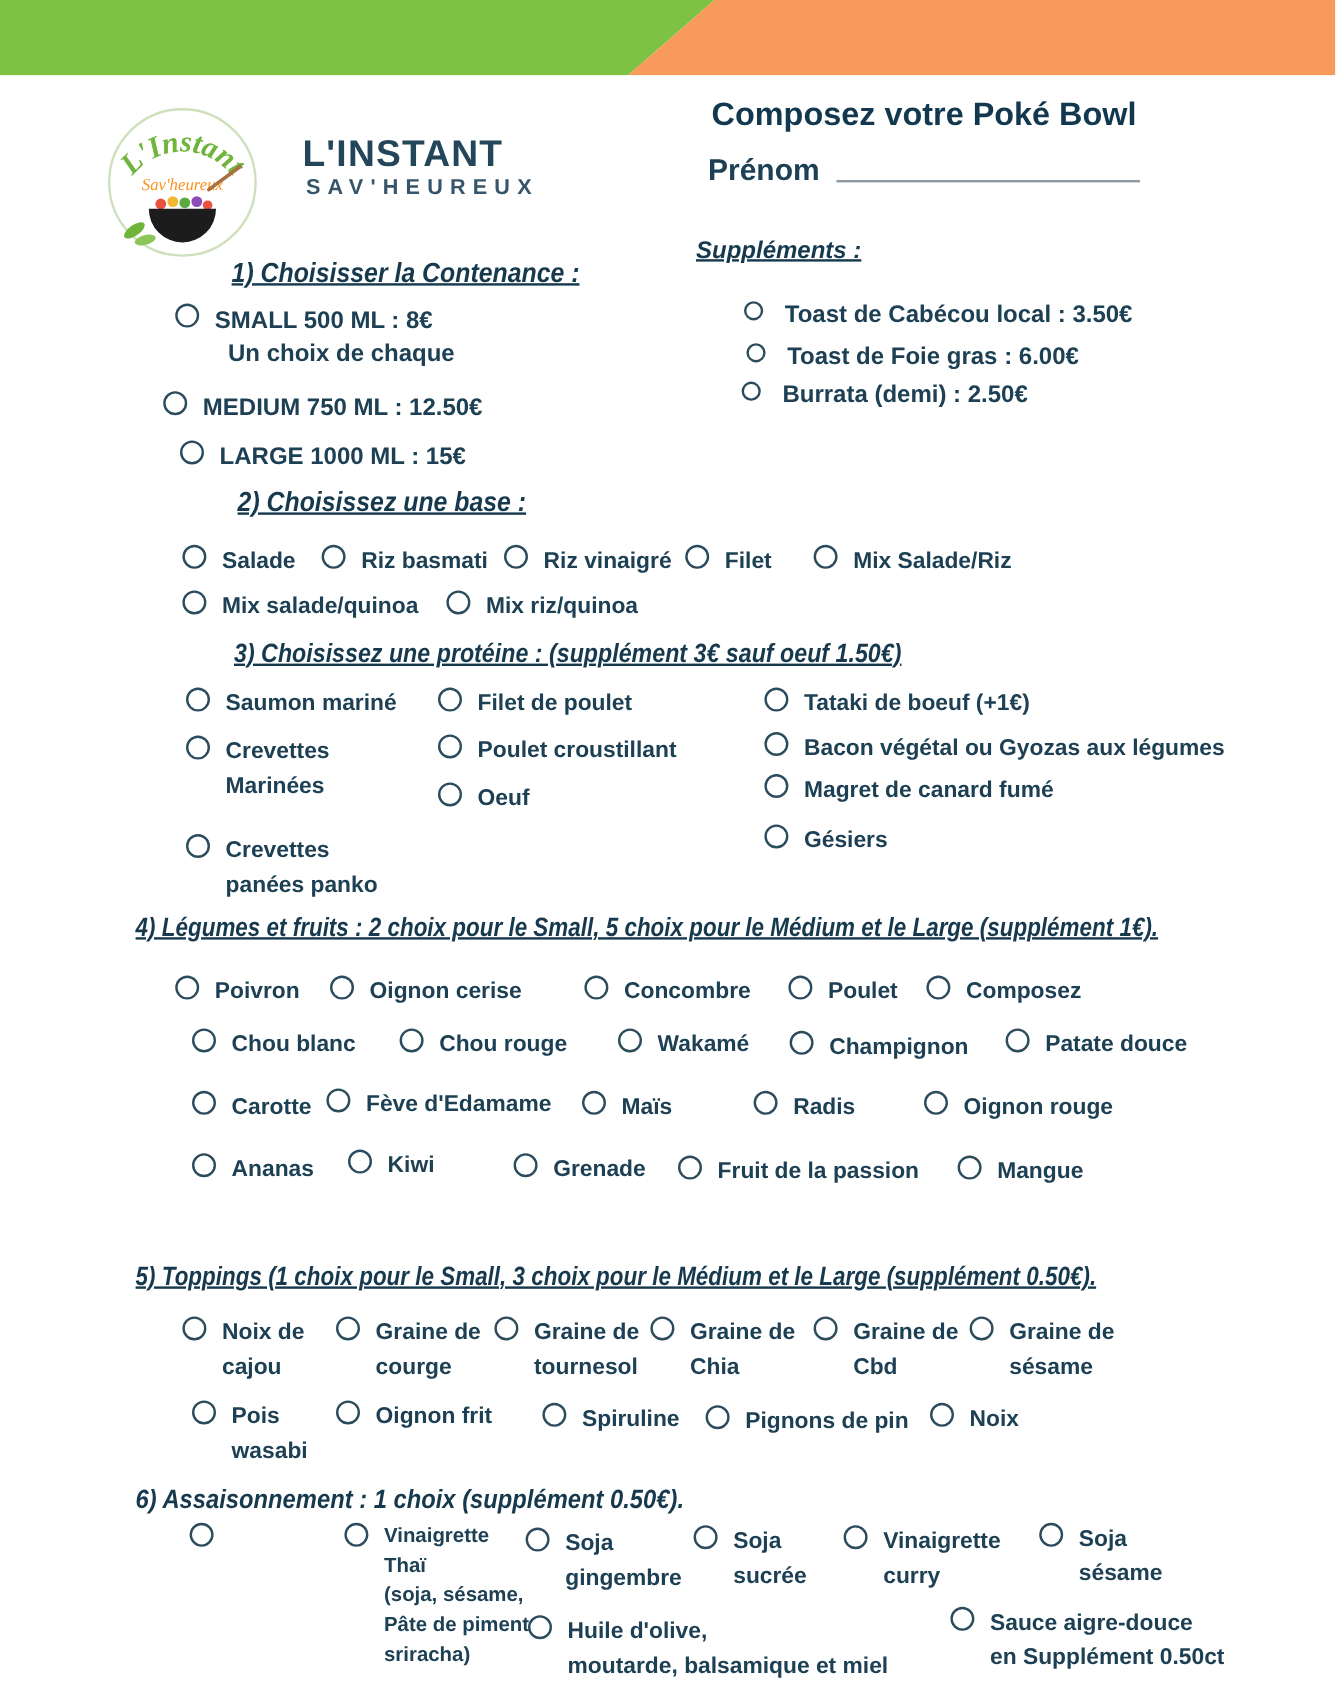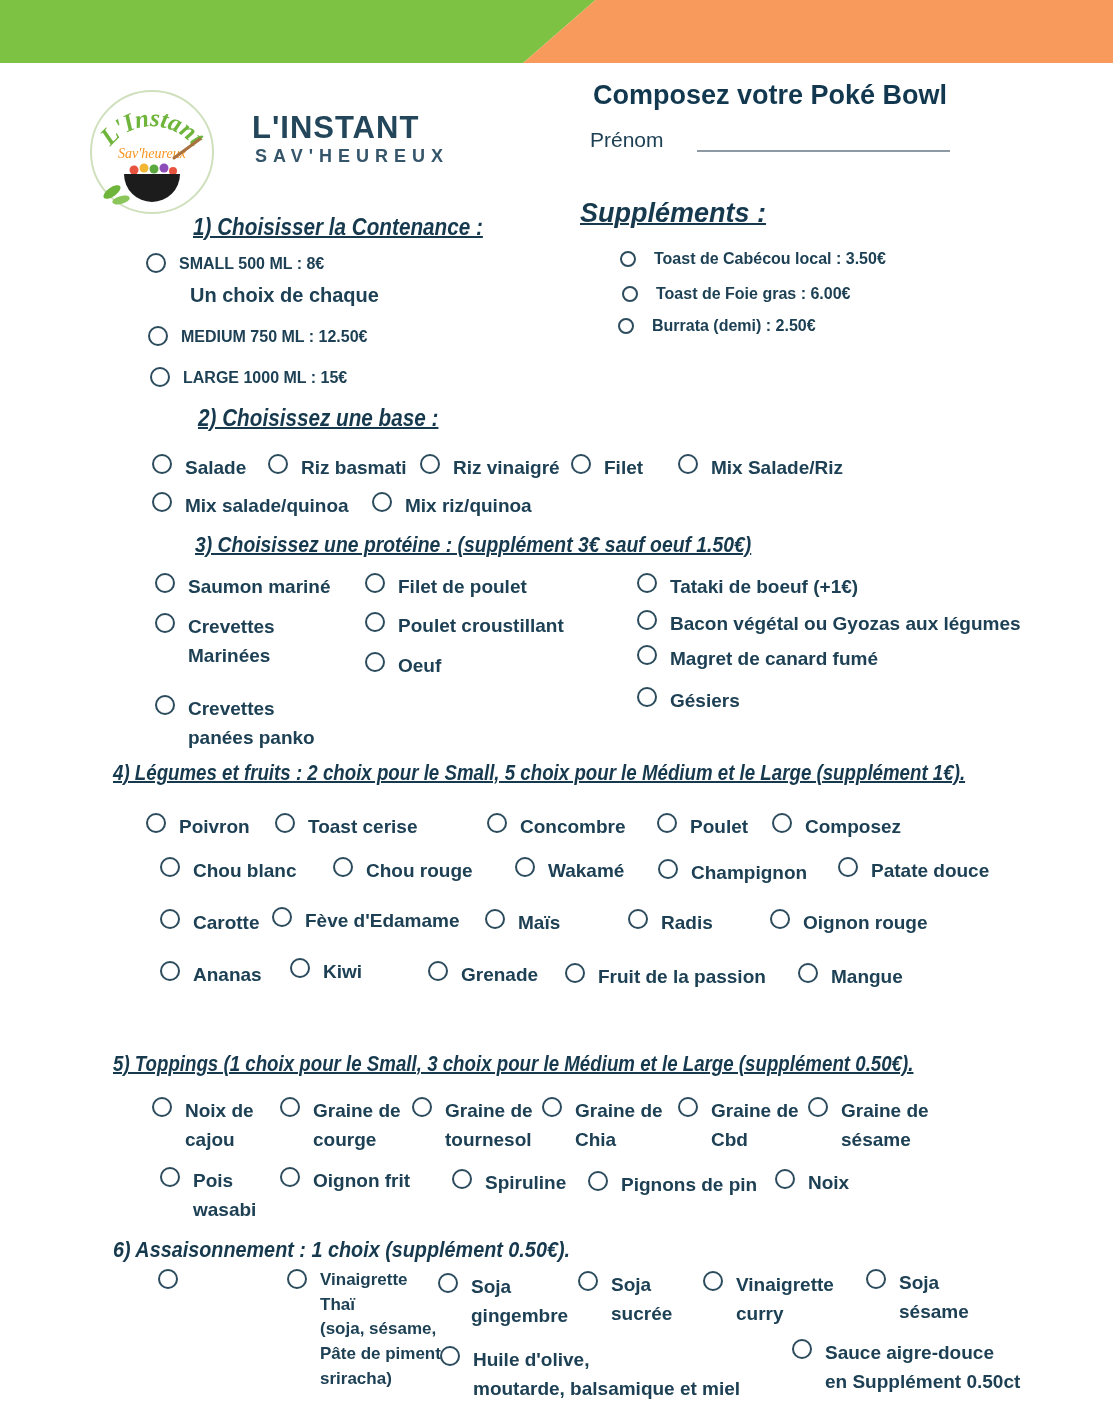--- a/index.html
+++ b/index.html
@@ -20,32 +20,32 @@
   .band-green{position:absolute;inset:0;background:var(--green);clip-path:polygon(0 0,53.5% 0,47% 100%,0 100%)}
   .band-orange{position:absolute;inset:0;background:var(--orange);clip-path:polygon(53.5% 0,100% 0,100% 100%,47% 100%)}
 
   
   .logo{position:absolute;left:86px;top:86px;width:132px;height:132px}
   .brand-name{position:absolute;left:252px;top:110px;font-size:31px;font-weight:700;letter-spacing:1px;color:#24465a;white-space:nowrap}
   .brand-sub{position:absolute;left:255px;top:146px;font-size:18px;font-weight:700;letter-spacing:6px;color:#35556a;white-space:nowrap}
 
   
   .form-title{position:absolute;left:593px;top:80px;font-size:27px;font-weight:700;color:#12384f;white-space:nowrap}
-  .prenom-label{position:absolute;left:590px;top:128px;font-size:21px;font-weight:400}
+  .prenom-label{position:absolute;left:590px;top:128px;font-size:25px;font-weight:700}
   .prenom-line{position:absolute;left:697px;top:128px;width:253px;height:24px;border-bottom:2px solid #8d9aa3}
 
   
   .h{position:absolute;font-weight:700;font-style:italic;text-decoration:underline;text-decoration-thickness:2px;color:var(--head);white-space:nowrap;transform-origin:left center}
   .h.nound{text-decoration:none}
 
   
   .opt{position:absolute;display:flex;align-items:flex-start;gap:13px;font-weight:700;color:var(--ink)}
   .c{flex:0 0 auto;width:20px;height:20px;border:2px solid #2c4c5e;border-radius:50%;background:#fff;margin-top:1px}
   .lbl{white-space:pre-line;font-size:19px;line-height:1.55}
-  .s20 .lbl{font-size:16px}
+  .s20 .lbl{font-size:20px}
   .s17 .lbl{font-size:17px;line-height:1.45}
   .sup .c{width:16px;height:16px;margin-top:4px}
   .sup{gap:18px}
   .note{position:absolute;font-size:20px;font-weight:700;color:var(--ink);white-space:nowrap}
 </style>
 </head>
 <body>
 
 <div id="page">
 
@@ -73,41 +73,41 @@
       <ellipse cx="35" cy="114" rx="9" ry="4" fill="#8bc65a" transform="rotate(-15 35 114)"></ellipse>
     </svg>
   </div>
   <div class="brand-name">L'INSTANT</div>
   <div class="brand-sub">SAV'HEUREUX</div>
 
   <div class="form-title">Composez votre Poké Bowl</div>
   <div class="prenom-label">Prénom</div>
   <div class="prenom-line"></div>
 
-  <div class="h" style="left:580px;top:198px;font-size:27px">Suppléments :</div>
+  <div class="h" style="left:580px;top:198px;font-size:20px">Suppléments :</div>
   <div class="opt sup s20" style="left:620px;top:247px">
     <span class="c"></span>
     <span class="lbl">Toast de Cabécou local : 3.50€</span>
   </div>
   <div class="opt sup s20" style="left:622px;top:282px">
     <span class="c"></span>
     <span class="lbl">Toast de Foie gras : 6.00€</span>
   </div>
   <div class="opt sup s20" style="left:618px;top:314px">
     <span class="c"></span>
     <span class="lbl">Burrata (demi) : 2.50€</span>
   </div>
 
   <div class="h" style="left:193px;top:214px;font-size:23px;transform:scaleX(.9)">1) Choisisser la Contenance :</div>
   <div class="opt s20" style="left:146px;top:252px">
     <span class="c"></span>
     <span class="lbl">SMALL 500 ML : 8€</span>
   </div>
   <div class="note" style="left:190px;top:284px">Un choix de chaque</div>
-  <div class="opt s20" style="left:148px;top:325px">
+  <div class="opt s20" style="left:136px;top:325px">
     <span class="c"></span>
     <span class="lbl">MEDIUM 750 ML : 12.50€</span>
   </div>
   <div class="opt s20" style="left:150px;top:366px">
     <span class="c"></span>
     <span class="lbl">LARGE 1000 ML : 15€</span>
   </div>
 
   <div class="h" style="left:198px;top:405px;font-size:23px;transform:scaleX(.9)">2) Choisissez une base :</div>
   <div class="opt" style="left:152px;top:453px">
@@ -184,21 +184,21 @@
   </div>
 
   <div class="h" style="left:113px;top:760px;font-size:22px;transform:scaleX(.85)">4) Légumes et fruits : 2 choix pour le Small, 5 choix pour le Médium et le Large (supplément 1€).</div>
 
   <div class="opt" style="left:146px;top:812px">
       <span class="c"></span>
       <span class="lbl">Poivron</span>
     </div>
   <div class="opt" style="left:275px;top:812px">
       <span class="c"></span>
-      <span class="lbl">Toast cerise</span>
+      <span class="lbl">Oignon cerise</span>
     </div>
   <div class="opt" style="left:487px;top:812px">
       <span class="c"></span>
       <span class="lbl">Concombre</span>
     </div>
   <div class="opt" style="left:657px;top:812px">
       <span class="c"></span>
       <span class="lbl">Poulet</span>
     </div>
   <div class="opt" style="left:772px;top:812px">

